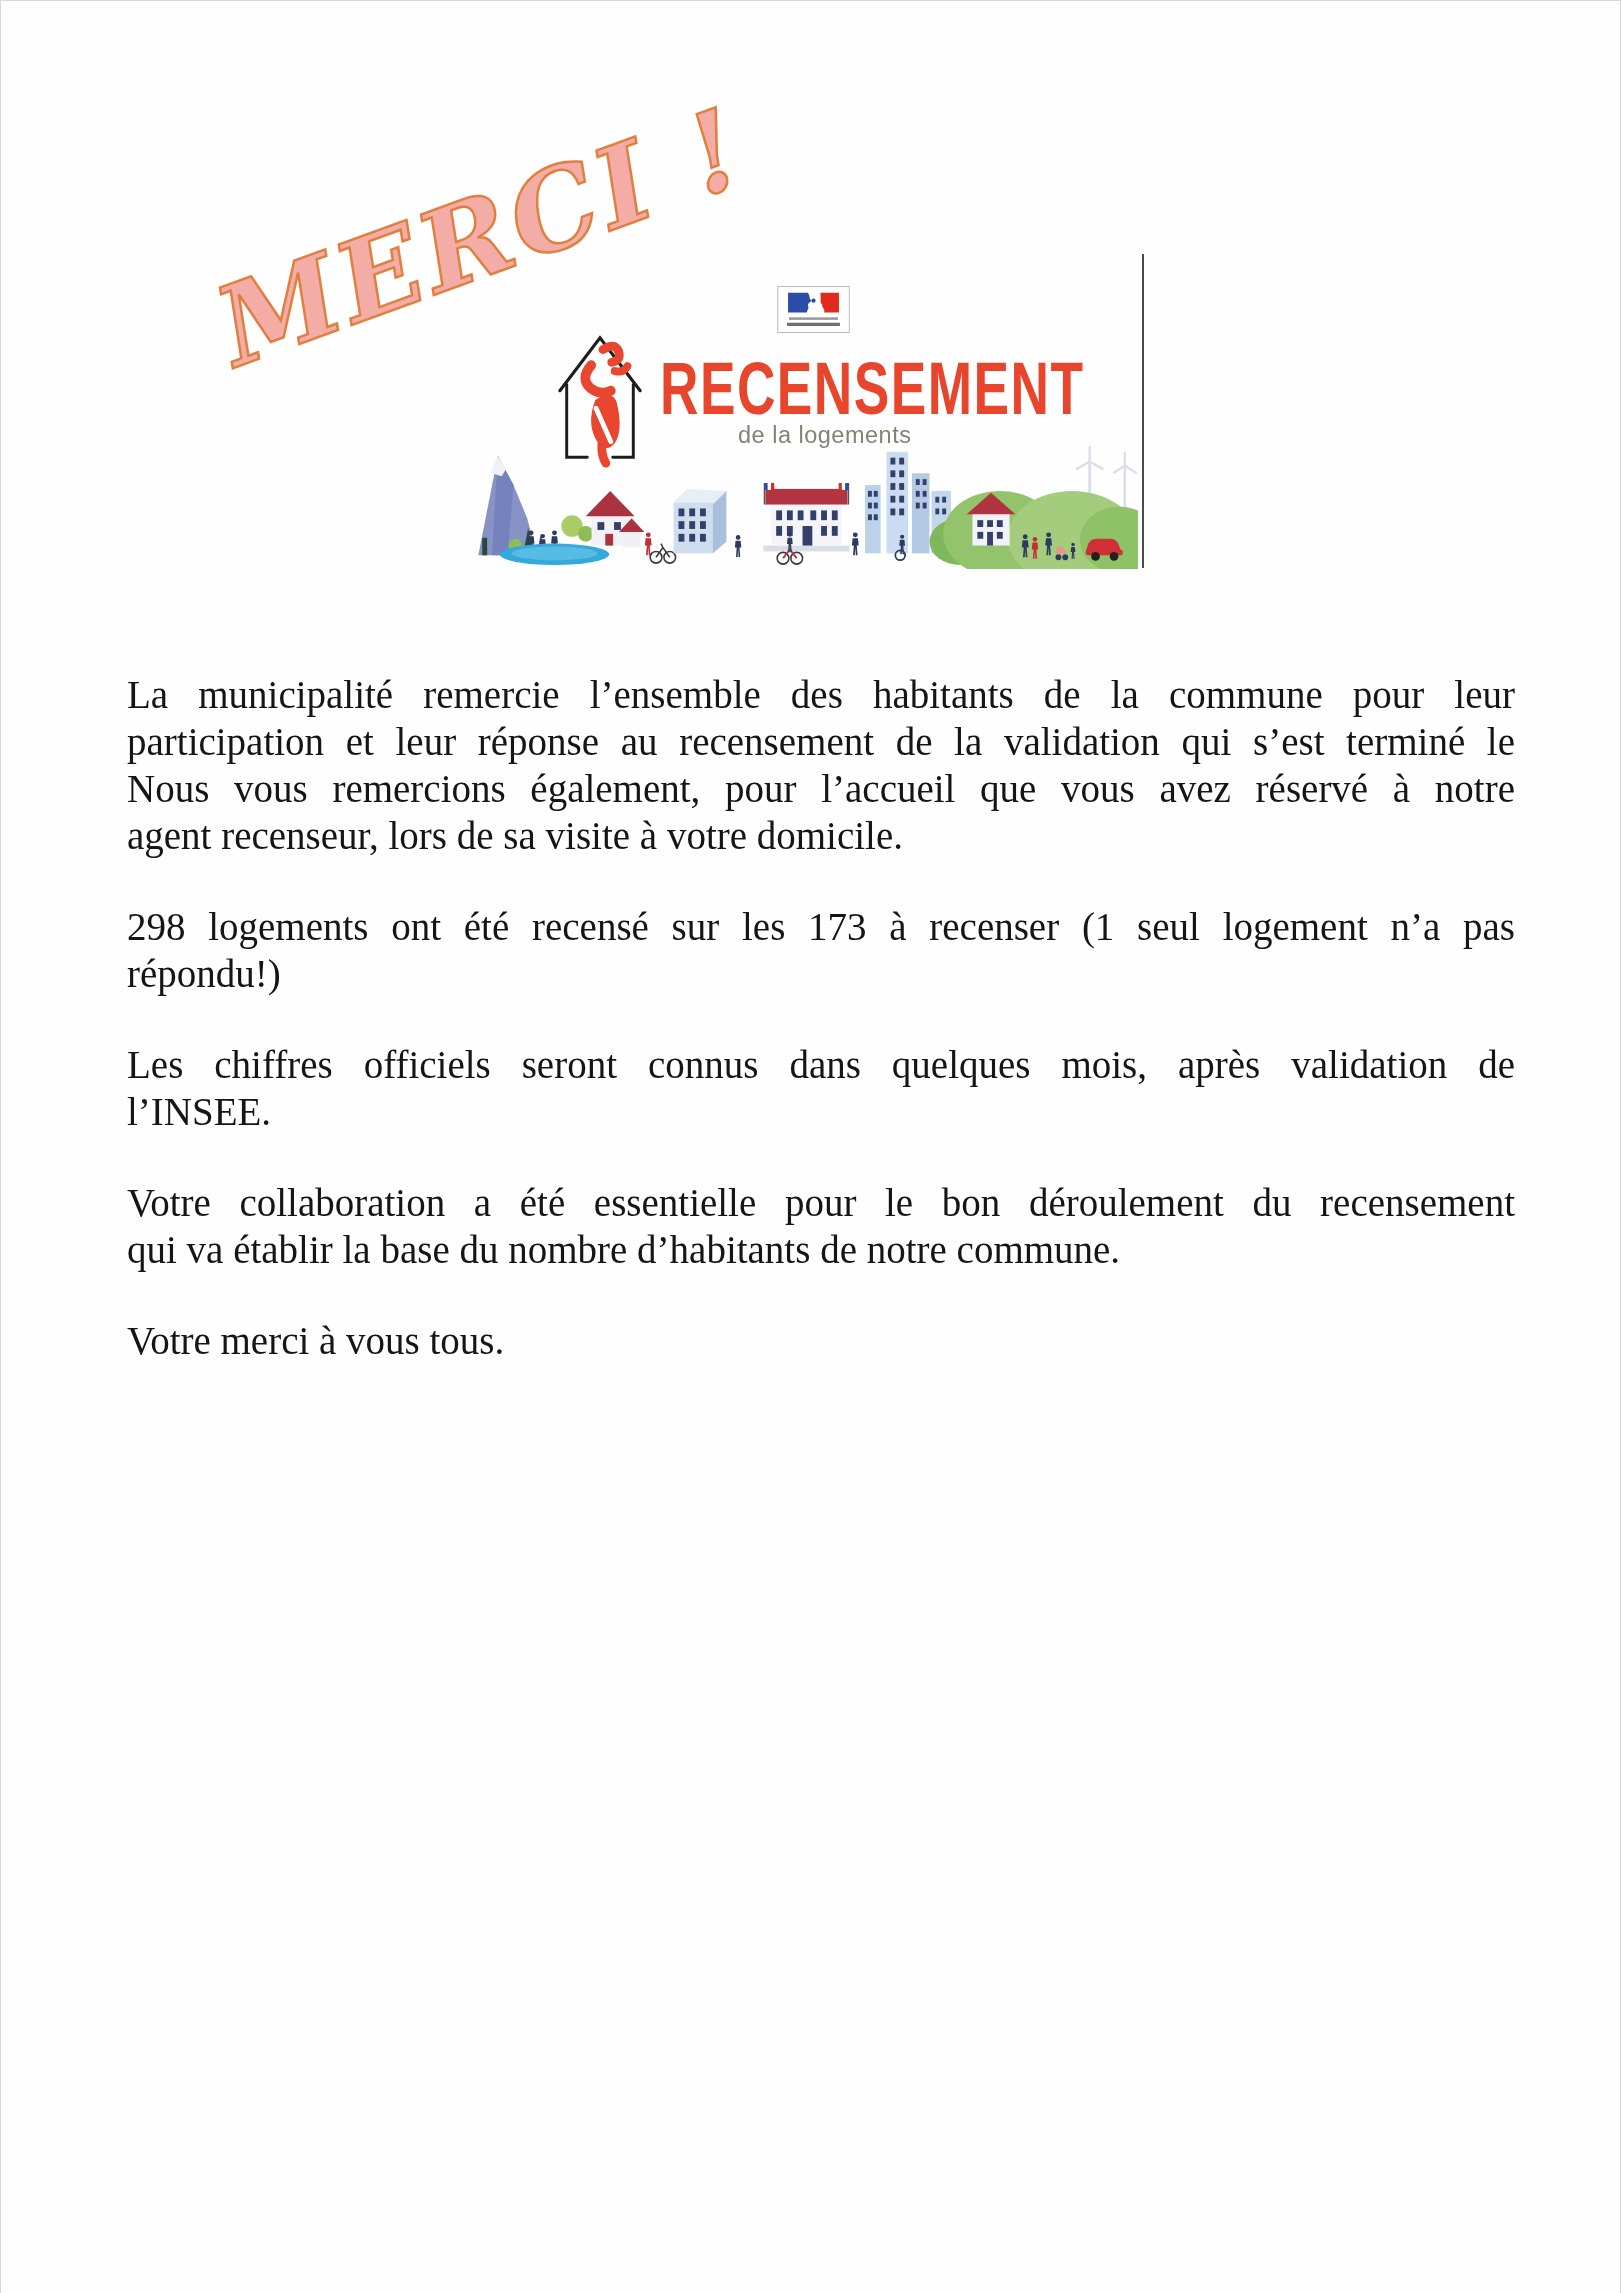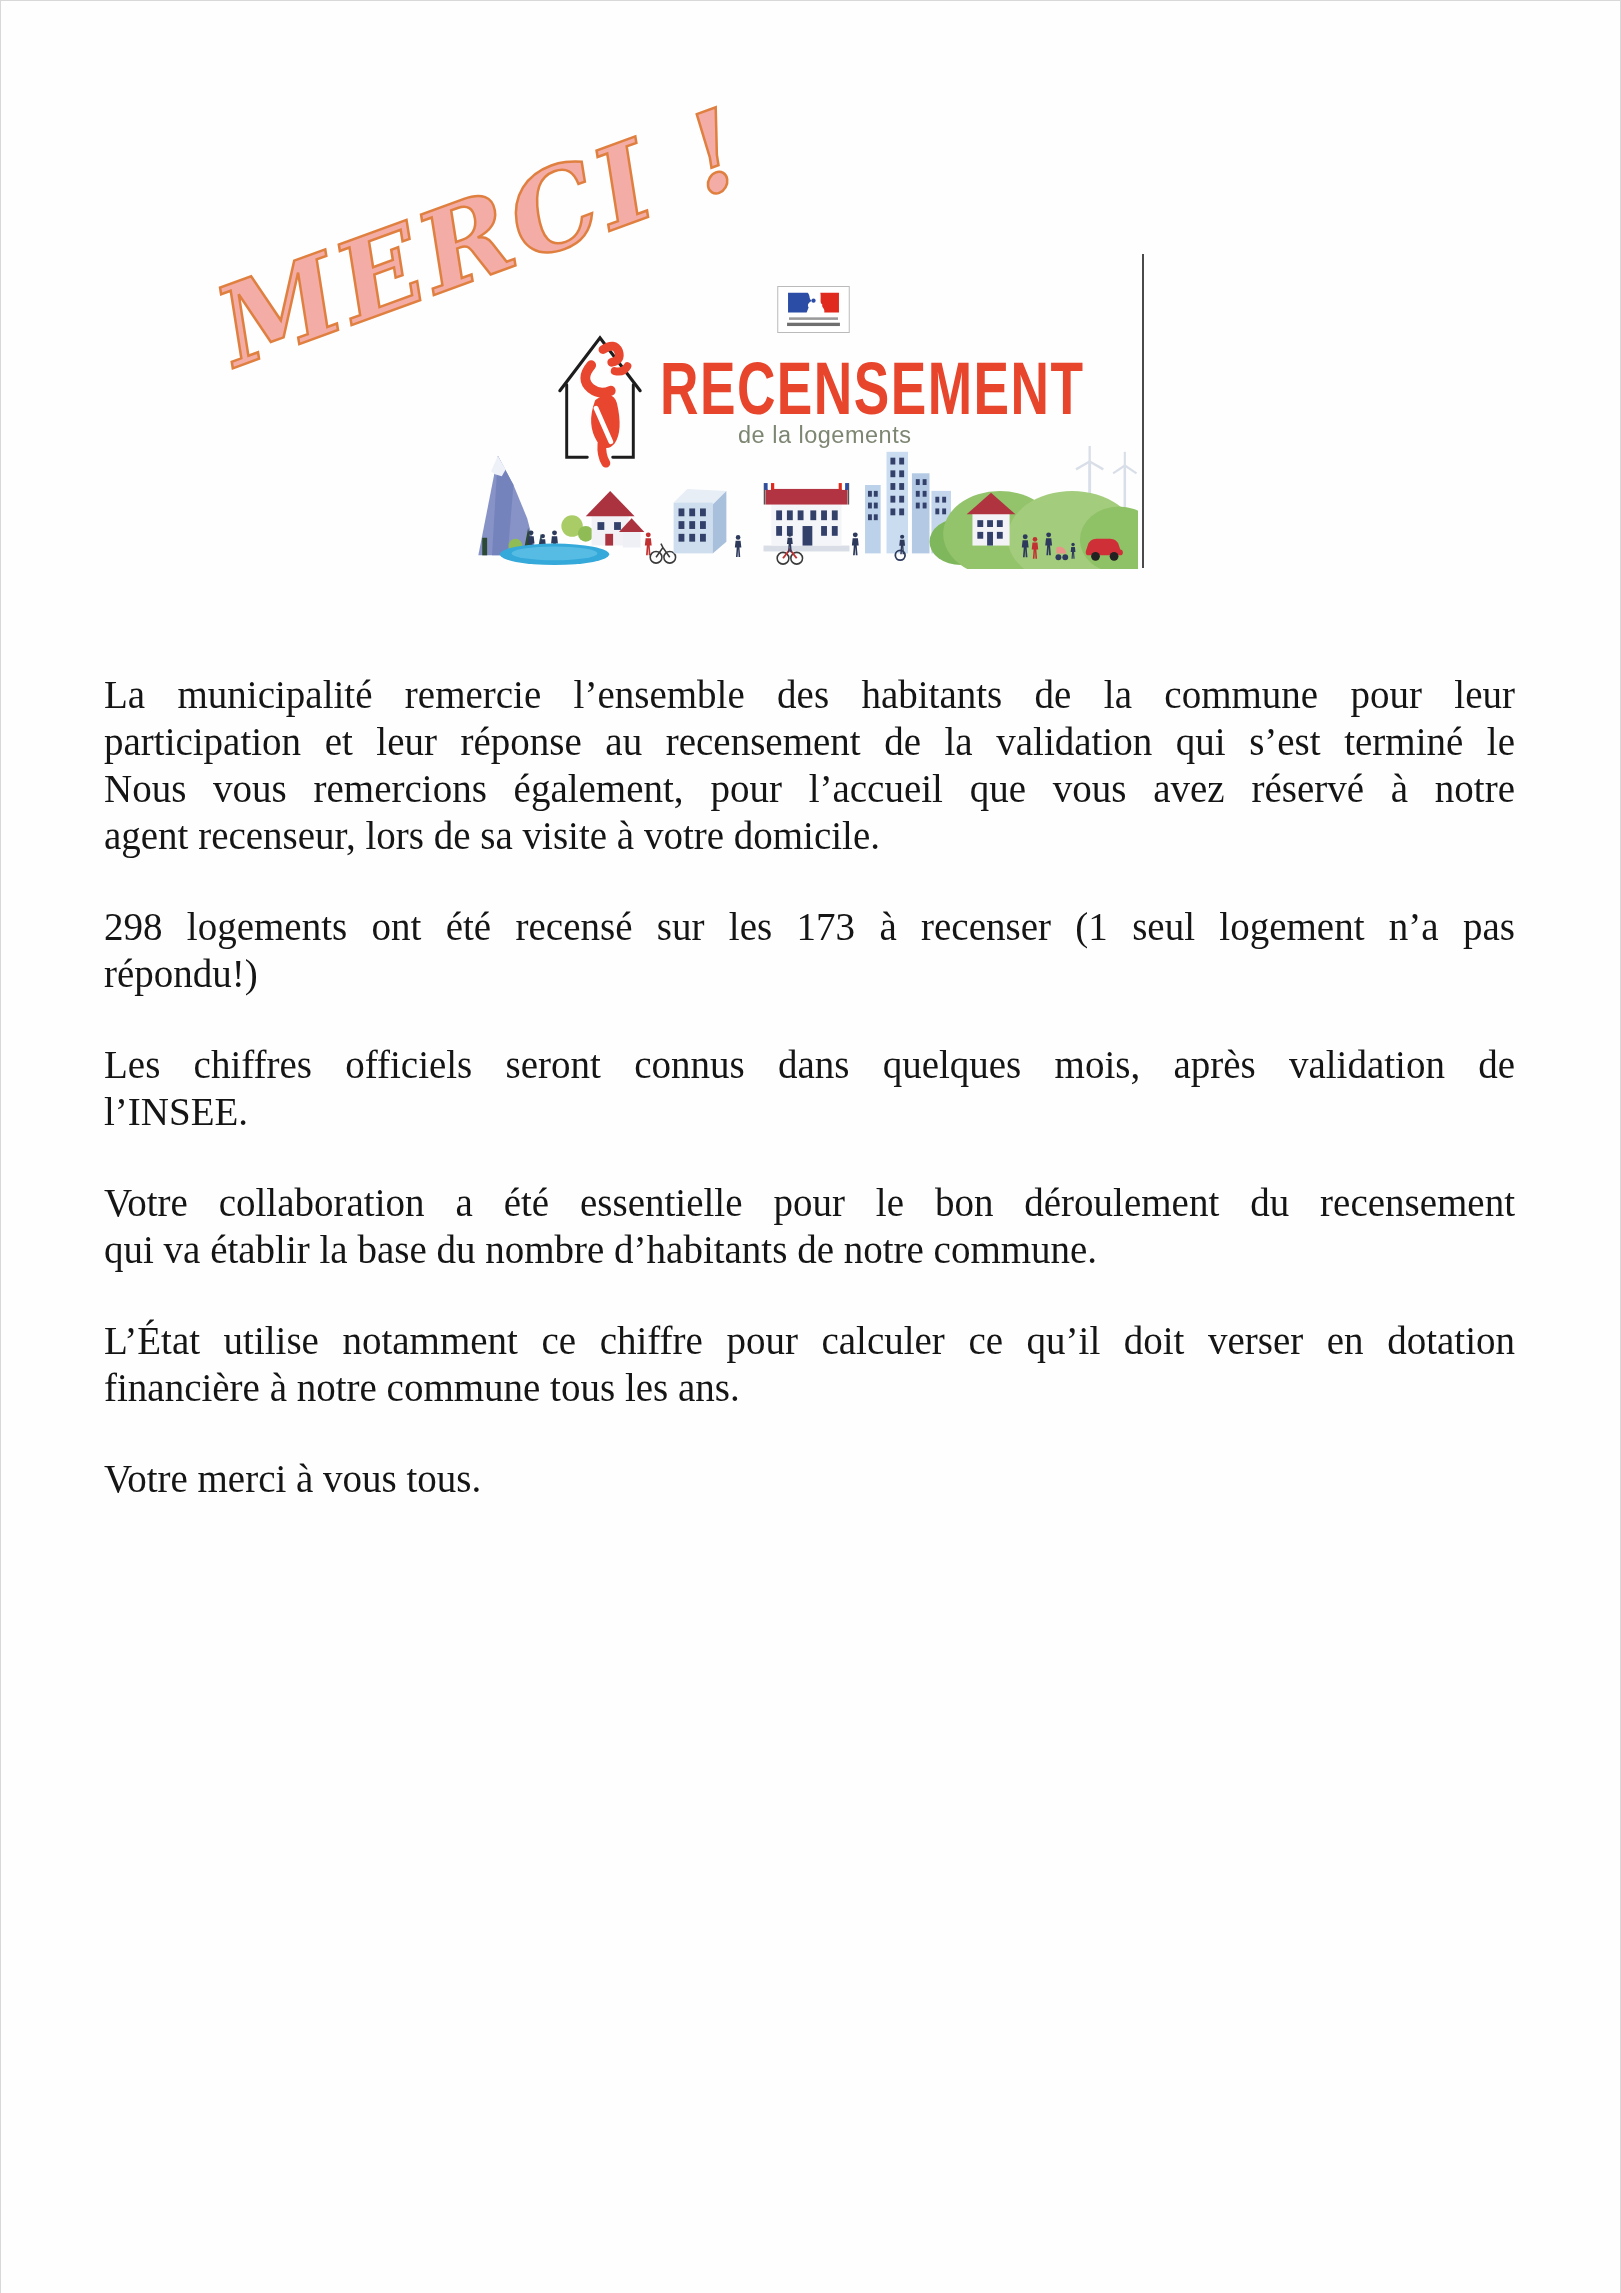--- a/index.html
+++ b/index.html
@@ -45,21 +45,21 @@
   .town-illustration{position:absolute;left:470px;top:443px;width:667px;height:125px;}
   .vertical-rule{position:absolute;left:1141px;top:253px;width:2px;height:314px;background:#4a4a4a;}
   
   .body-text{
     position:absolute;left:103px;top:670px;width:1411px;
     color:#151515;
     font-size:39px;line-height:47px;
   }
   .para{margin:0;}
   .para.gap{margin-bottom:44px;}
-  .line{text-align:left;}
+  .line{text-align:left;margin-left:23px;}
   .line.just{text-align:justify;text-align-last:justify;}
 </style>
 </head>
 <body>
 
 <div class="page">
 
   <div class="merci">MERCI !</div>
 
   <svg class="emblem" viewBox="0 0 74 48">
@@ -298,23 +298,19 @@
         <div class="line">répondu!)</div>
       </div>
       <div class="para gap">
         <div class="line just">Les chiffres officiels seront connus dans quelques mois, après validation de</div>
         <div class="line">l’INSEE.</div>
       </div>
       <div class="para gap">
         <div class="line just">Votre collaboration a été essentielle pour le bon déroulement du recensement</div>
         <div class="line">qui va établir la base du nombre d’habitants de notre commune.</div>
       </div>
-      <div class="para gap">
-        <div class="line just">L’État utilise notamment ce chiffre pour calculer ce qu’il doit verser en dotation</div>
-        <div class="line">financière à notre commune tous les ans.</div>
-      </div>
       <div class="para">
         <div class="line">Votre merci à vous tous.</div>
       </div>
     </div>
 
 </div>
 
 
 </body></html>

